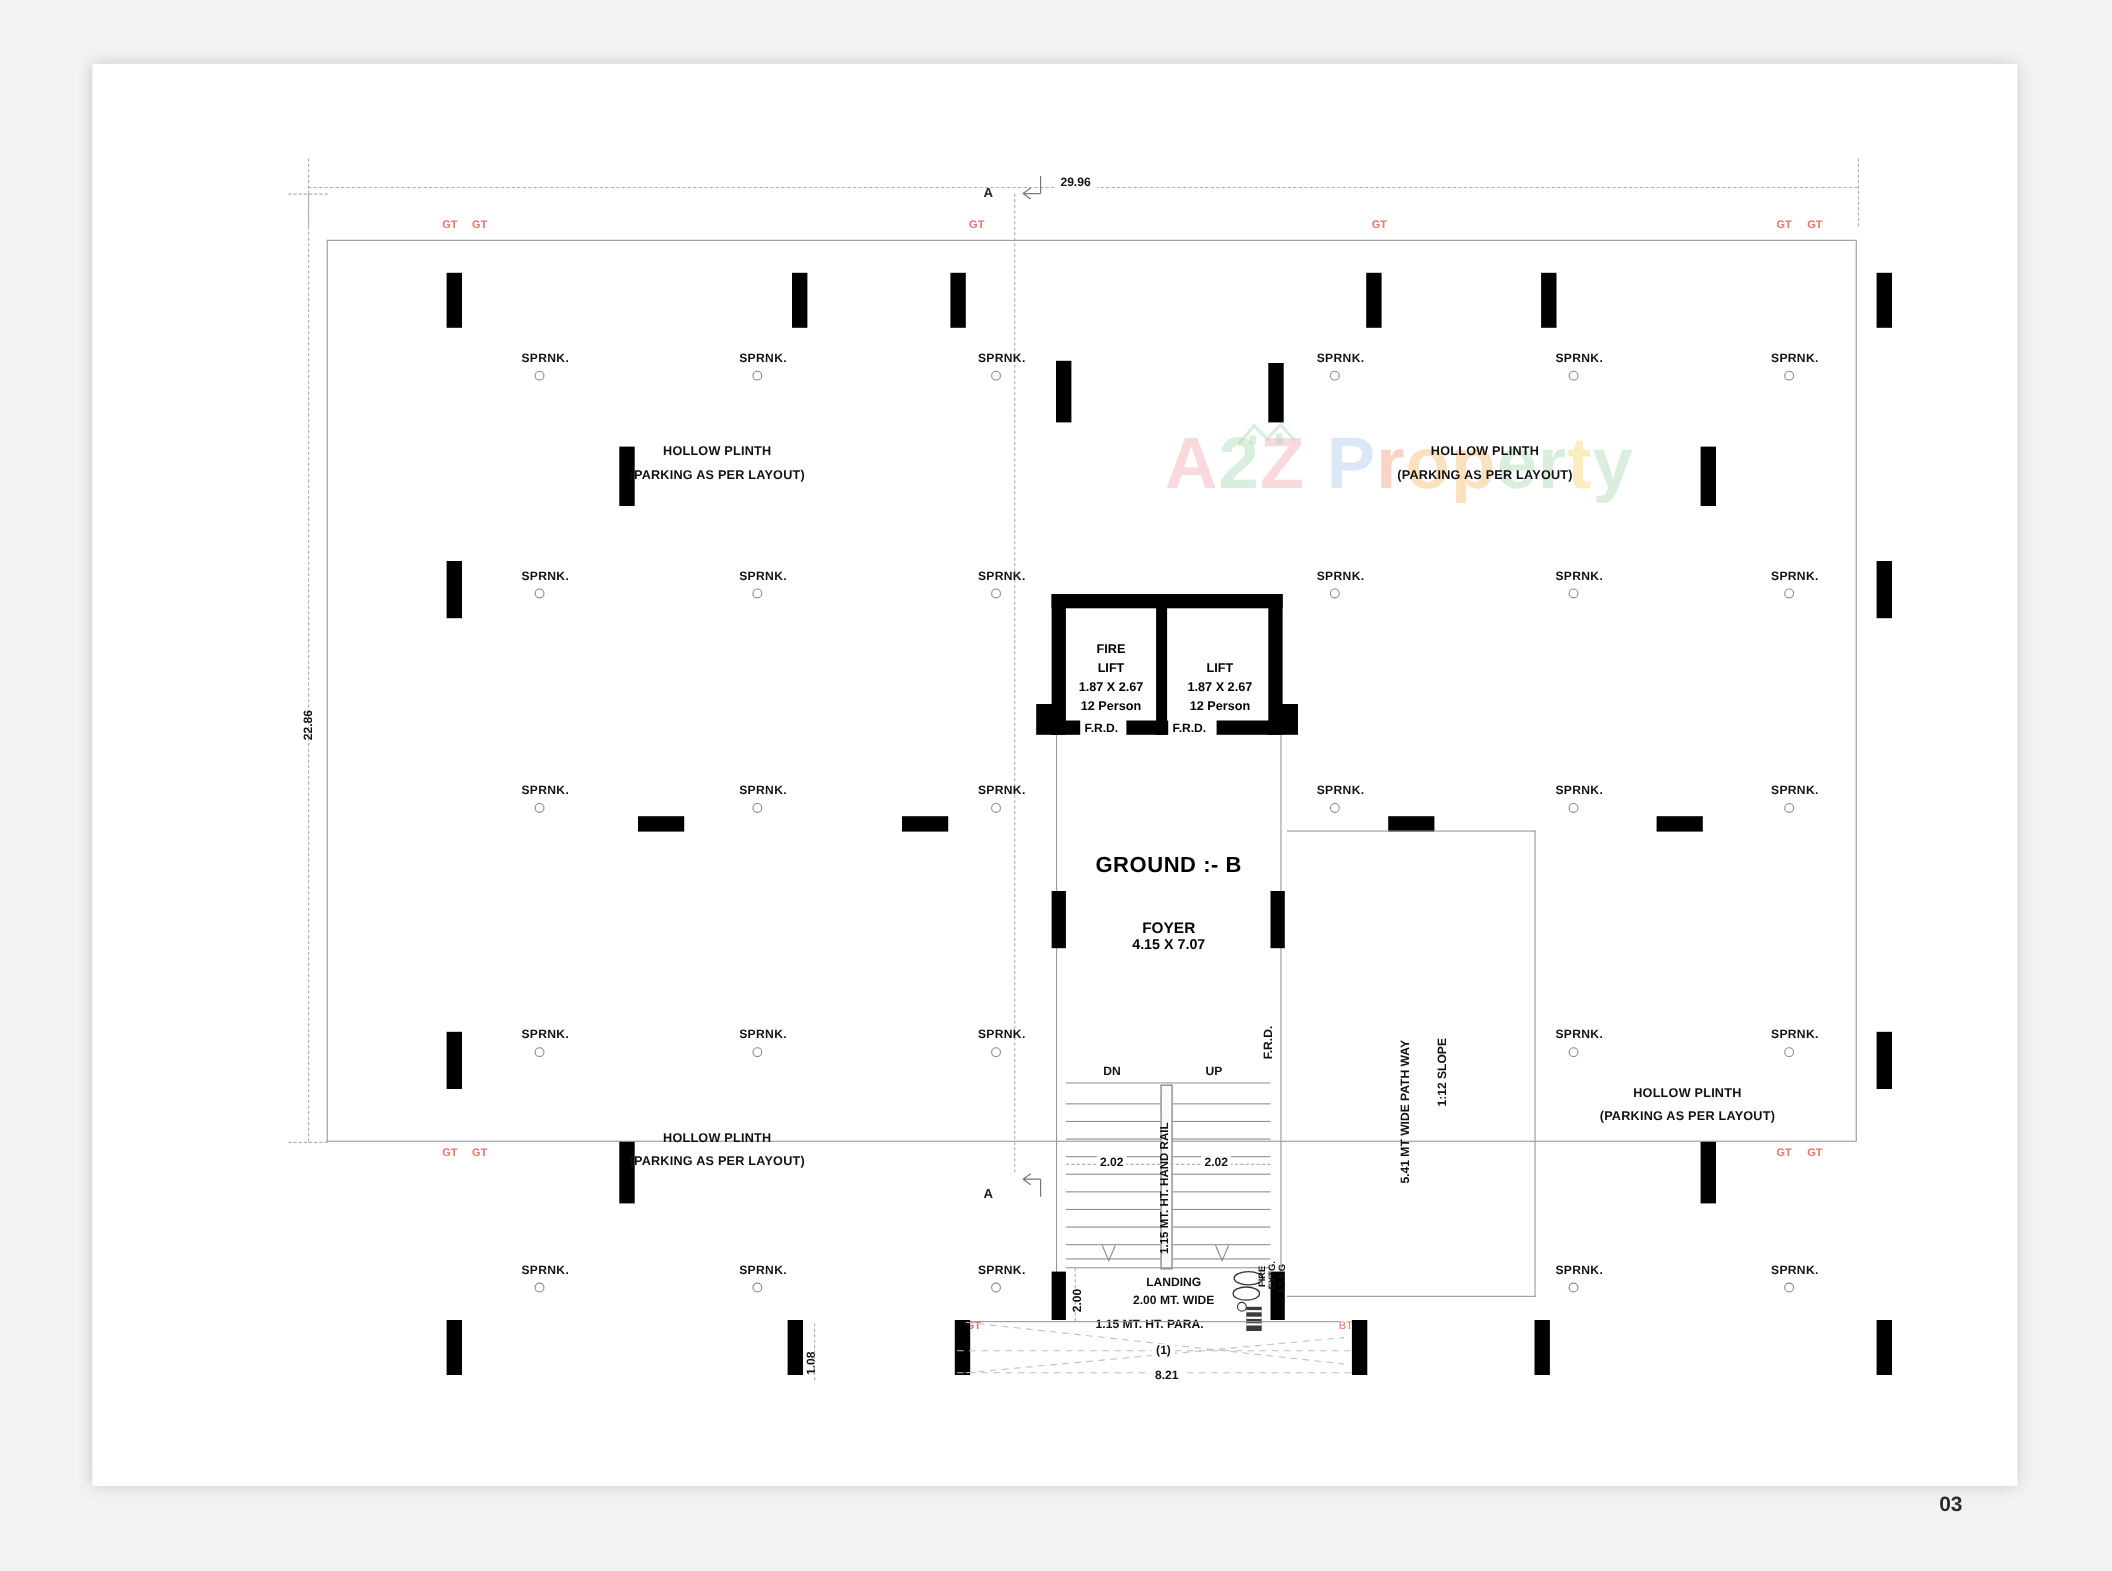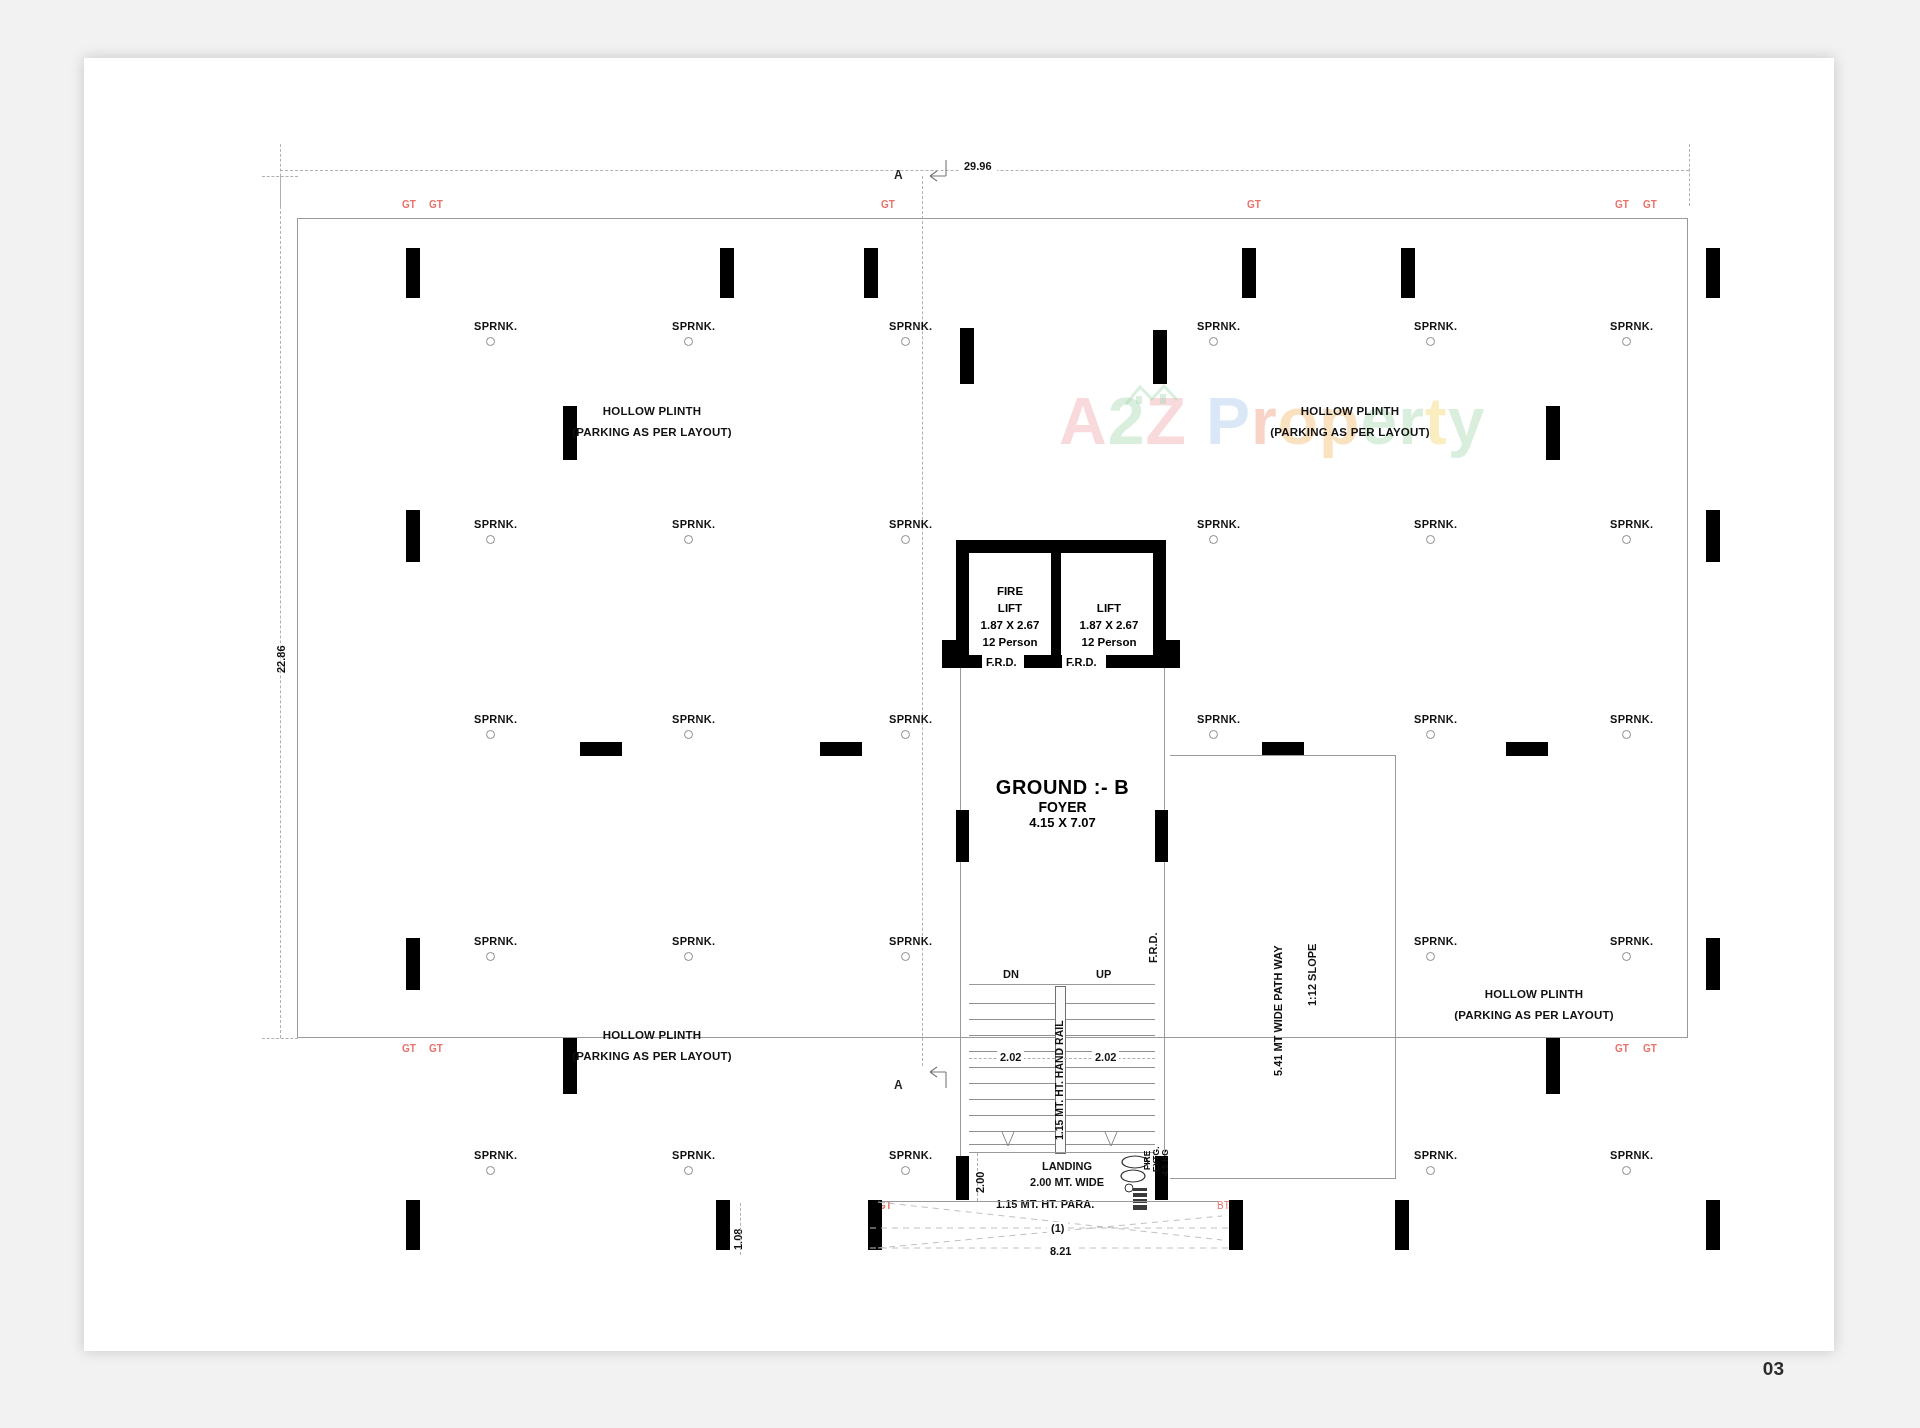--- a/index.html
+++ b/index.html
@@ -171,21 +171,21 @@
     white-space: nowrap;
     font-family: "Liberation Sans", sans-serif;
   }
   .blocktitle {
     position: absolute;
     text-align: center;
     white-space: nowrap;
     font-family: "Liberation Sans", sans-serif;
   }
   .blocktitle .l1 { font-size: 20px; font-weight: bold; letter-spacing: .5px; }
-  .blocktitle .l2 { font-size: 14px; font-weight: bold; }
+  .blocktitle .l2 { font-size: 14px; font-weight: bold; margin-top: 36px; }
   .blocktitle .l3 { font-size: 13px; font-weight: bold; }
 
   
   #caption {
     position: absolute;
     left: 0; right: 0;
     top: 1238px;
     text-align: center;
     font-family: "Liberation Sans", sans-serif;
   }

